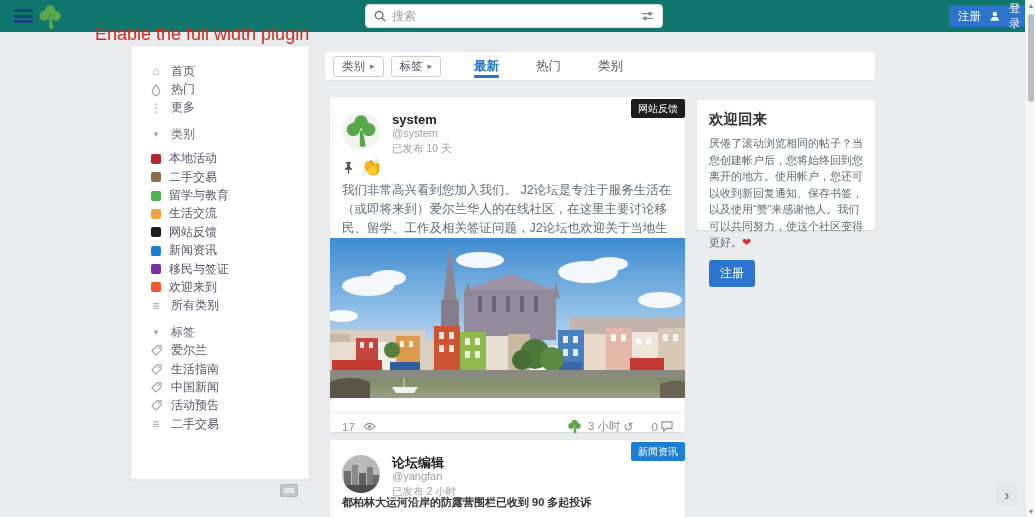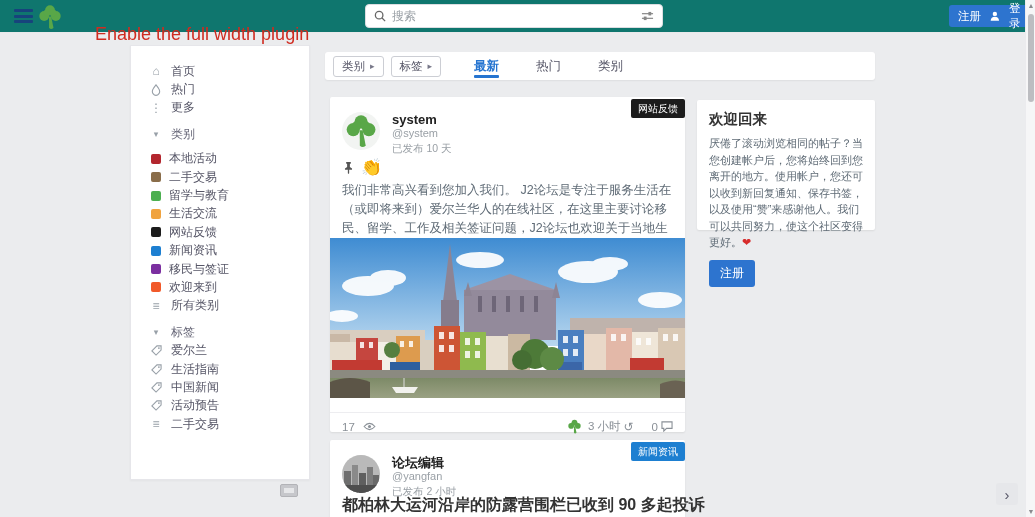--- a/index.html
+++ b/index.html
@@ -69,21 +69,21 @@
            border-radius:2px; cursor:pointer; z-index:3; }
   .avatar { position:absolute; left:12px; top:15px; width:38px; height:38px; border-radius:50%; overflow:hidden;
             background:#f2f4f2; cursor:pointer; }
   .author { position:absolute; left:62px; top:16px; line-height:13px; }
   .author .name { font-size:13px; font-weight:bold; color:#222; cursor:pointer; }
   .author .handle { font-size:11px; color:#9aa0a6; margin-top:1px; }
   .author .published { font-size:10.5px; color:#9aa0a6; margin-top:2px; }
   .post-title { position:absolute; left:12px; right:12px; display:flex; align-items:center; gap:6px;
                 font-size:17px; font-weight:bold; color:#333; cursor:pointer; white-space:nowrap; }
   .post1 .post-title { top:60px; }
-  .post2 .post-title { top:55px; font-size:16px; }
+  .post2 .post-title { top:55px; font-size:11px; }
   .post-body { position:absolute; left:12px; top:84px; width:331px; font-size:12.5px; color:#5f6b76;
                line-height:1.52; }
   .read-more { color:#5f6b76; cursor:pointer; }
   .post-image { position:absolute; left:0; top:141px; width:355px; height:160px; display:block; cursor:pointer; }
   .post-footer { position:absolute; left:0; right:0; top:315px; height:20px; border-top:1px solid #ededf0;
                  display:flex; align-items:center; padding:8px 12px 0 12px; font-size:11.5px; color:#8a9097; }
   .pf-left { display:flex; align-items:center; gap:8px; }
   .pf-right { margin-left:auto; display:flex; align-items:center; gap:3px; }
   .pf-right .mini-shamrock { width:15px; height:15px; margin-right:3px; }
   .pf-right .time { color:#8a9097; }

